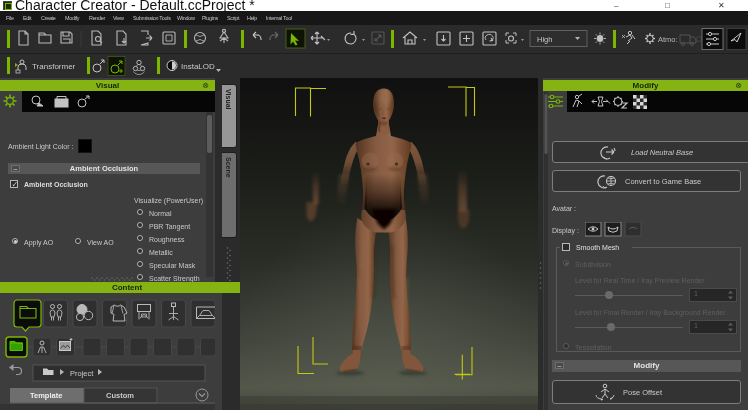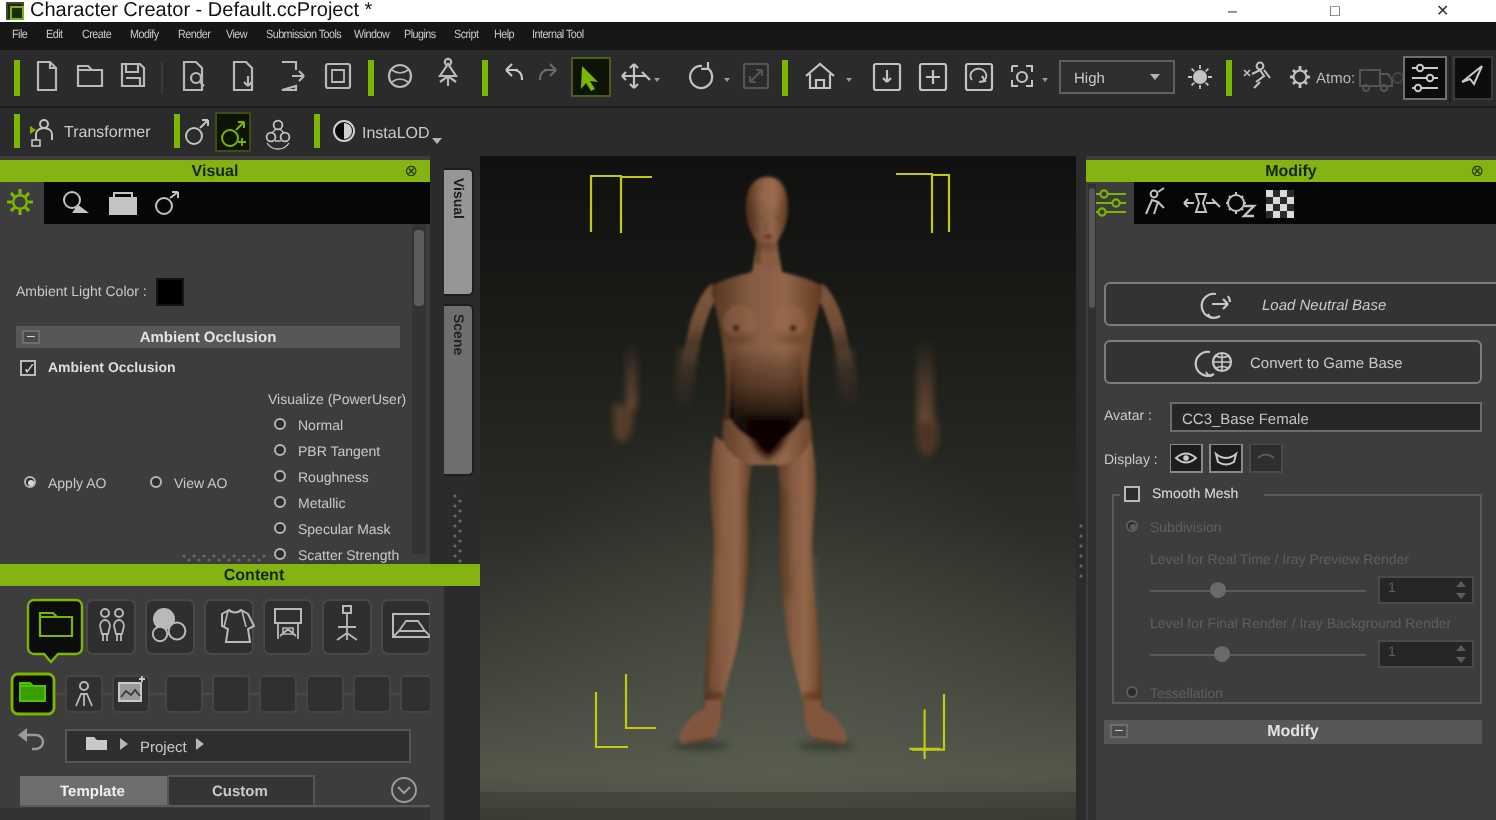--- a/index.html
+++ b/index.html
@@ -4,21 +4,21 @@
 <style>
   * { margin:0; padding:0; box-sizing:border-box; }
   html,body { width:748px; height:410px; overflow:hidden; background:#2b2b2b;
     font-family:"Liberation Sans", sans-serif; }
   .abs { position:absolute; }
   #root { position:relative; width:748px; height:410px; }
 
   
   #titlebar { left:0; top:0; width:748px; height:11px; background:#fff; color:#000;
     font-size:9px; line-height:11px; }
-  #titlebar .txt { position:absolute; left:15px; top:0; font-size:10px; color:#111; }
+  #titlebar .txt { position:absolute; left:15px; top:0; font-size:14px; color:#111; }
   #appicon { position:absolute; left:3px; top:1px; width:9px; height:9px; background:#1c2a07;
     border:1px solid #444; }
   #appicon:before { content:""; position:absolute; left:1px; top:1px; width:5px; height:5px;
     border:1px solid #7ab800; }
   .winbtn { position:absolute; top:0; font-size:8px; color:#333; }
 
   
   #menubar { left:0; top:11px; width:748px; height:14px; background:#171717; color:#c9c9c9;
     font-size:6px; line-height:14px; letter-spacing:-0.3px; }
   #menubar span { position:absolute; top:0; transform:scaleX(0.9); transform-origin:left center; }
@@ -651,22 +651,20 @@
         <path d="M52 5 a6 6 0 1 0 2 11"></path>
         <circle cx="58" cy="10" r="4.5"></circle>
         <path d="M53.5 10 h9 M58 5.5 v9 M55 7 a6 5 0 0 0 6 0 M55 13 a6 5 0 0 1 6 0" stroke-width="0.8"></path>
         <path d="M50 15 q1 2 3 2" stroke-width="0.9"></path>
       </g>
       <text x="72" y="13" fill="#c9c9c9" font-size="7.5">Convert to Game Base</text>
     </svg>
   </div>
 
   <span class="lbl" style="left:552px; top:205px;">Avatar :</span>
-  <div class="input" style="left:585px; top:201px; width:156px; height:15px; line-height:15px;">
-    <span style="margin-left:5px;">CC3_Base Female</span></div>
 
   <span class="lbl" style="left:552px; top:227px;">Display :</span>
   <div class="abs" id="disp-btns" style="left:585px; top:222px; width:60px; height:16px;">
     <svg width="60" height="16" viewBox="0 0 60 16" fill="none">
       <rect x="0" y="0" width="16" height="14" fill="#1d1d1d" stroke="#8a8a8a"></rect>
       <path d="M3 7 q5 -4.5 10 0 q-5 4.5 -10 0 z" stroke="#c9c9c9" fill="none" stroke-width="1"></path>
       <circle cx="8" cy="7" r="1.4" fill="#c9c9c9"></circle>
       <rect x="20" y="0" width="16" height="14" fill="#1d1d1d" stroke="#8a8a8a"></rect>
       <path d="M23 5 q5 4 10 0 l-1 4 q-4 2.5 -8 0 z" stroke="#c9c9c9" fill="none" stroke-width="1"></path>
       <rect x="40" y="0" width="16" height="14" fill="#2e2e2e" stroke="#4a4a4a"></rect>
@@ -698,20 +696,31 @@
     <svg class="abs" style="right:1px; top:0px;" width="9" height="12" viewBox="0 0 9 12">
       <path d="M2 4.5 l2.5 -3 l2.5 3 z M2 7.5 l2.5 3 l2.5 -3 z" fill="#5c5c5c"></path>
     </svg></div>
 
   <div class="radio rdis" style="left:563px; top:343px;"></div>
   <span class="lbl dis" style="left:575px; top:344px;">Tessellation</span>
 
   <div class="secbar" style="left:552px; top:360px; width:189px; height:12px; line-height:12px; font-size:8px;">
     <span class="minus">–</span>Modify</div>
 
+  <div class="rbtn" style="left:552px; top:380px; width:189px; height:24px;" id="btn-pose">
+    <svg width="187" height="22" viewBox="0 0 187 22" fill="none">
+      <g stroke="#c9c9c9" stroke-width="1" fill="none">
+        <circle cx="52" cy="5" r="1.8"></circle>
+        <path d="M48 11 l4 -3 l4 3 M52 8 v5 m0 0 l-3 4 m3 -4 l3 4"></path>
+        <path d="M43 14 a9 4.5 0 0 0 7 4.4 M61 14 a9 4.5 0 0 1 -4 3.8" stroke-width="0.9"></path>
+        <path d="M50 18.6 l-2.5 -1 l1 2.2 z M57 17.6 l2.6 -0.6 l-1.8 2 z" fill="#c9c9c9" stroke="none"></path>
+      </g>
+      <text x="70" y="14" fill="#c9c9c9" font-size="7.5">Pose Offset</text>
+    </svg>
+  </div>
 
   <svg class="abs" style="left:538px; top:78px;" width="10" height="332" viewBox="0 0 10 332">
     <g fill="#6a6a6a">
       <circle cx="2.5" cy="185" r="0.8"></circle>
         <circle cx="2.5" cy="190" r="0.8"></circle>
         <circle cx="2.5" cy="195" r="0.8"></circle>
       <circle cx="2.5" cy="200" r="0.8"></circle>
         <circle cx="2.5" cy="205" r="0.8"></circle>
         <circle cx="2.5" cy="210" r="0.8"></circle>
     </g>

